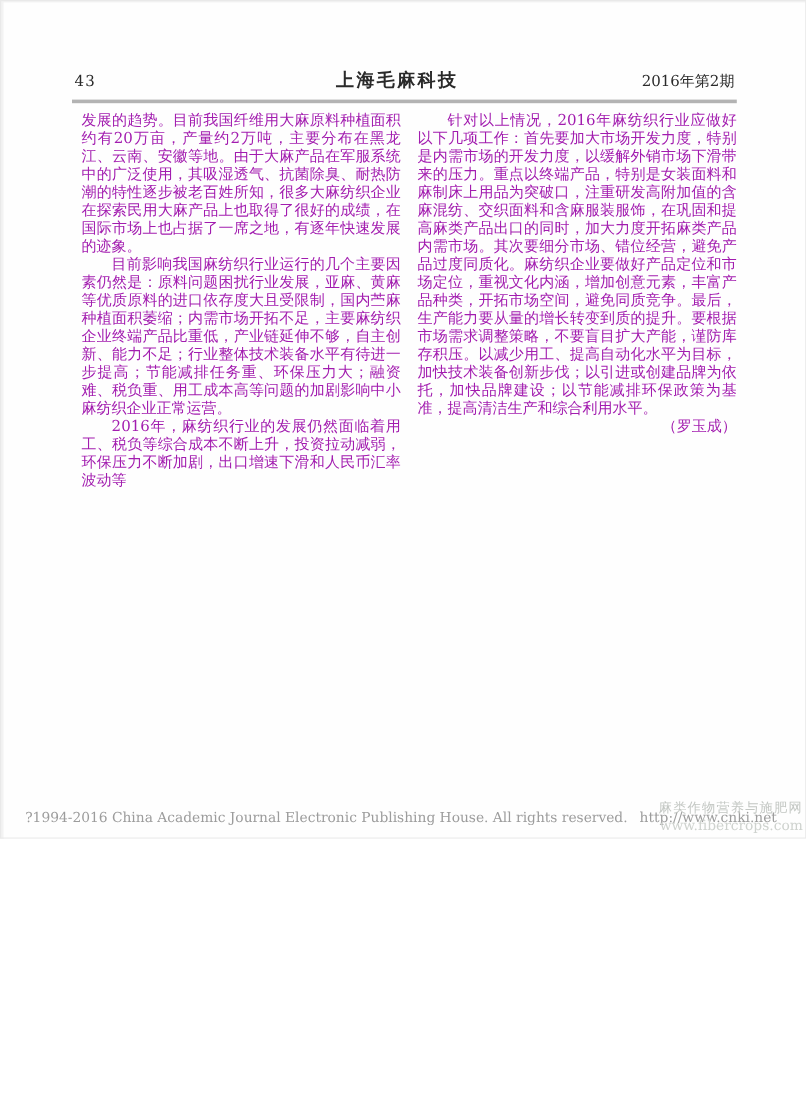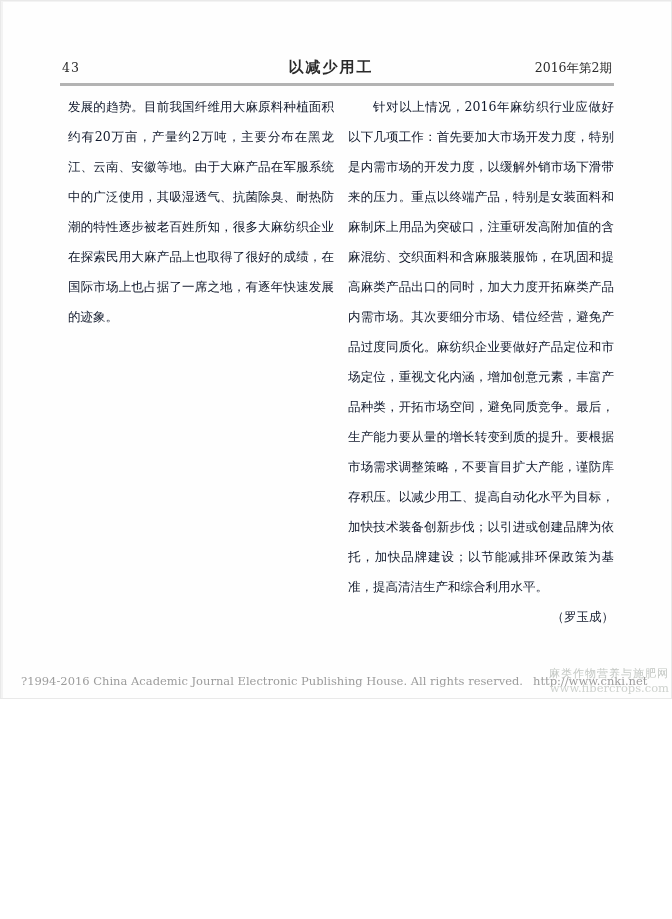--- a/index.html
+++ b/index.html
@@ -43,25 +43,25 @@
     display: flex;
     gap: 14px;
   }
   .col {
     flex: 1;
     min-width: 0;
   }
   .col p {
     margin: 0;
     font-size: 12.5px;
-    line-height: 30px;
+    line-height: 15px;
     text-align: justify;
     text-indent: 2em;
     word-break: break-all;
-    color: #0f172a;
+    color: #a21caf;
   }
   .col p.noindent { text-indent: 0; }
   .sig { float: right; }
   .footer {
     position: absolute;
     left: 21px;
     bottom: 11px;
     font-size: 11.5px;
     color: #9c9c9c;
     white-space: nowrap;
@@ -78,29 +78,31 @@
   .watermark .wm1 { font-size: 11px; color: #c3c7c3; letter-spacing: 1px; }
   .watermark .wm2 { font-size: 11.5px; color: #ced2ce; }
 </style>
 </head>
 <body>
 
 <div class="page">
 
   <div class="header">
     <span class="page-no">43</span>
-    <span class="journal-title">以减少用工</span>
+    <span class="journal-title">上海毛麻科技</span>
     <span class="issue">2016年第2期</span>
   </div>
 
   <div class="rule"></div>
 
   <div class="columns">
     <div class="col">
       <p class="noindent">发展的趋势。目前我国纤维用大麻原料种植面积约有20万亩，产量约2万吨，主要分布在黑龙江、云南、安徽等地。由于大麻产品在军服系统中的广泛使用，其吸湿透气、抗菌除臭、耐热防潮的特性逐步被老百姓所知，很多大麻纺织企业在探索民用大麻产品上也取得了很好的成绩，在国际市场上也占据了一席之地，有逐年快速发展的迹象。</p>
+      <p>目前影响我国麻纺织行业运行的几个主要因素仍然是：原料问题困扰行业发展，亚麻、黄麻等优质原料的进口依存度大且受限制，国内苎麻种植面积萎缩；内需市场开拓不足，主要麻纺织企业终端产品比重低，产业链延伸不够，自主创新、能力不足；行业整体技术装备水平有待进一步提高；节能减排任务重、环保压力大；融资难、税负重、用工成本高等问题的加剧影响中小麻纺织企业正常运营。</p>
+      <p>2016年，麻纺织行业的发展仍然面临着用工、税负等综合成本不断上升，投资拉动减弱，环保压力不断加剧，出口增速下滑和人民币汇率波动等</p>
     </div>
     <div class="col">
       <p><span>针对以上情况，2016年麻纺织行业应做好以下几项工作：首先要加大市场开发力度，特别是内需市场的开发力度，以缓解外销市场下滑带来的压力。重点以终端产品，特别是女装面料和麻制床上用品为突破口，注重研发高附加值的含麻混纺、交织面料和含麻服装服饰，在巩固和提高麻类产品出口的同时，加大力度开拓麻类产品内需市场。其次要细分市场、错位经营，避免产品过度同质化。麻纺织企业要做好产品定位和市场定位，重视文化内涵，增加创意元素，丰富产品种类，开拓市场空间，避免同质竞争。最后，生产能力要从量的增长转变到质的提升。要根据市场需求调整策略，不要盲目扩大产能，谨防库存积压。以减少用工、提高自动化水平为目标，加快技术装备创新步伐；以引进或创建品牌为依托，加快品牌建设；以节能减排环保政策为基准，提高清洁生产和综合利用水平。</span><span class="sig">（罗玉成）</span></p>
     </div>
   </div>
 
   <div class="footer">
     <span>?1994-2016 China Academic Journal Electronic Publishing House. All rights reserved.</span><span class="url">http://www.cnki.net</span>
   </div>
 

